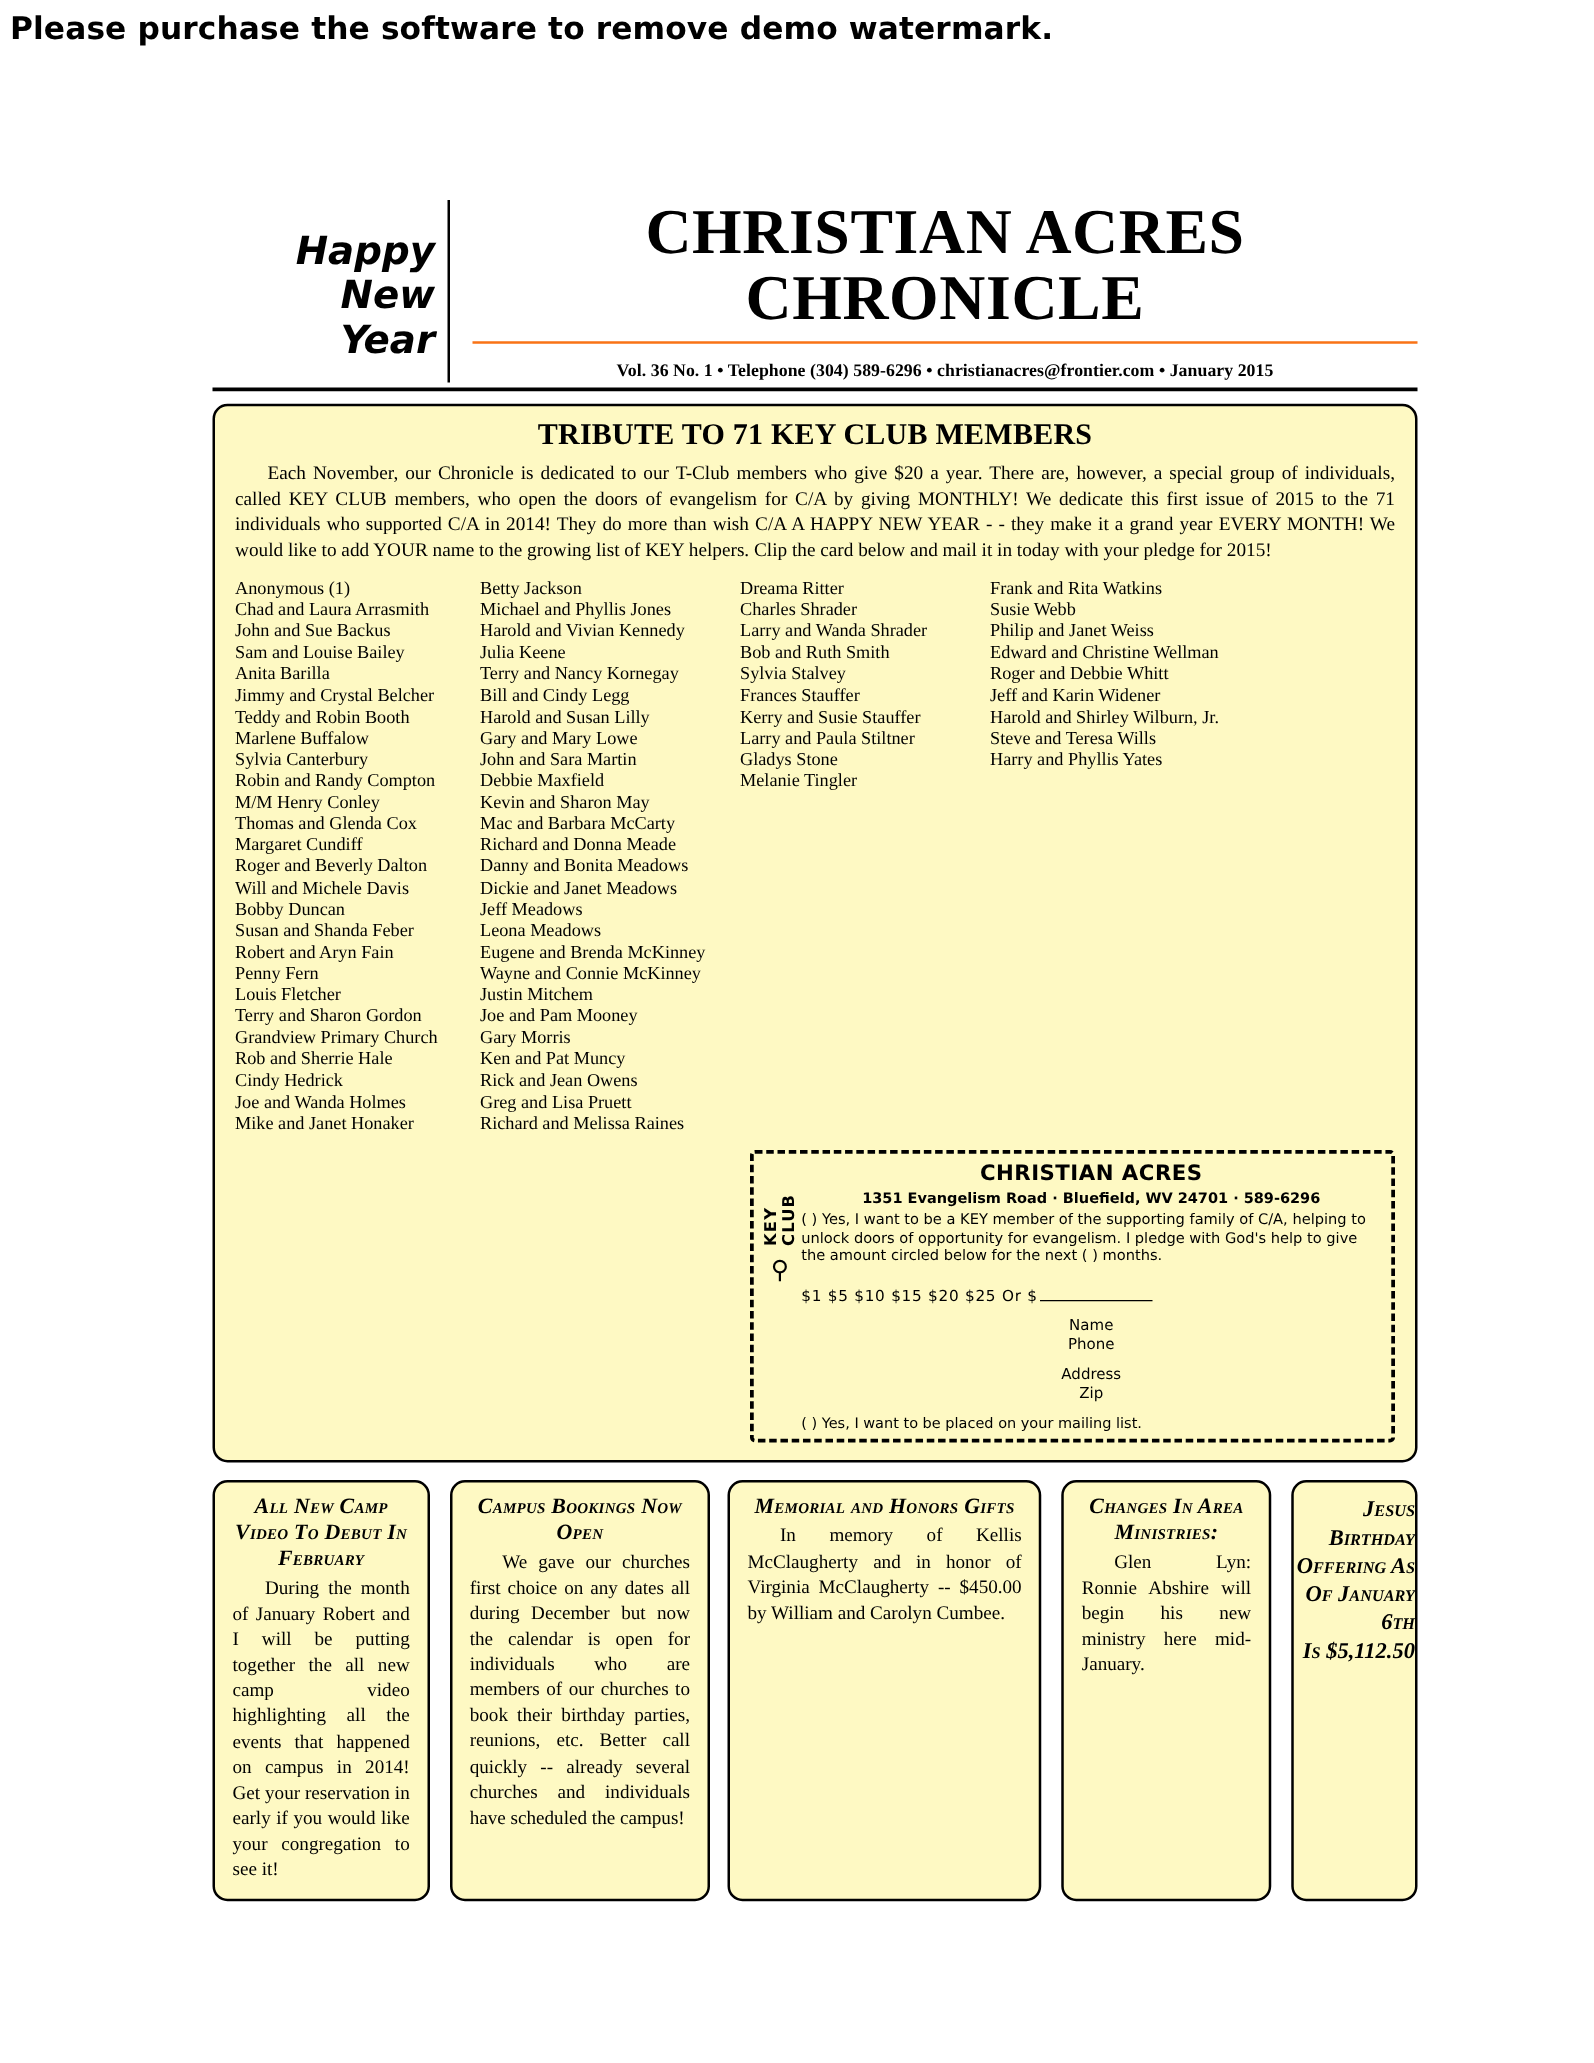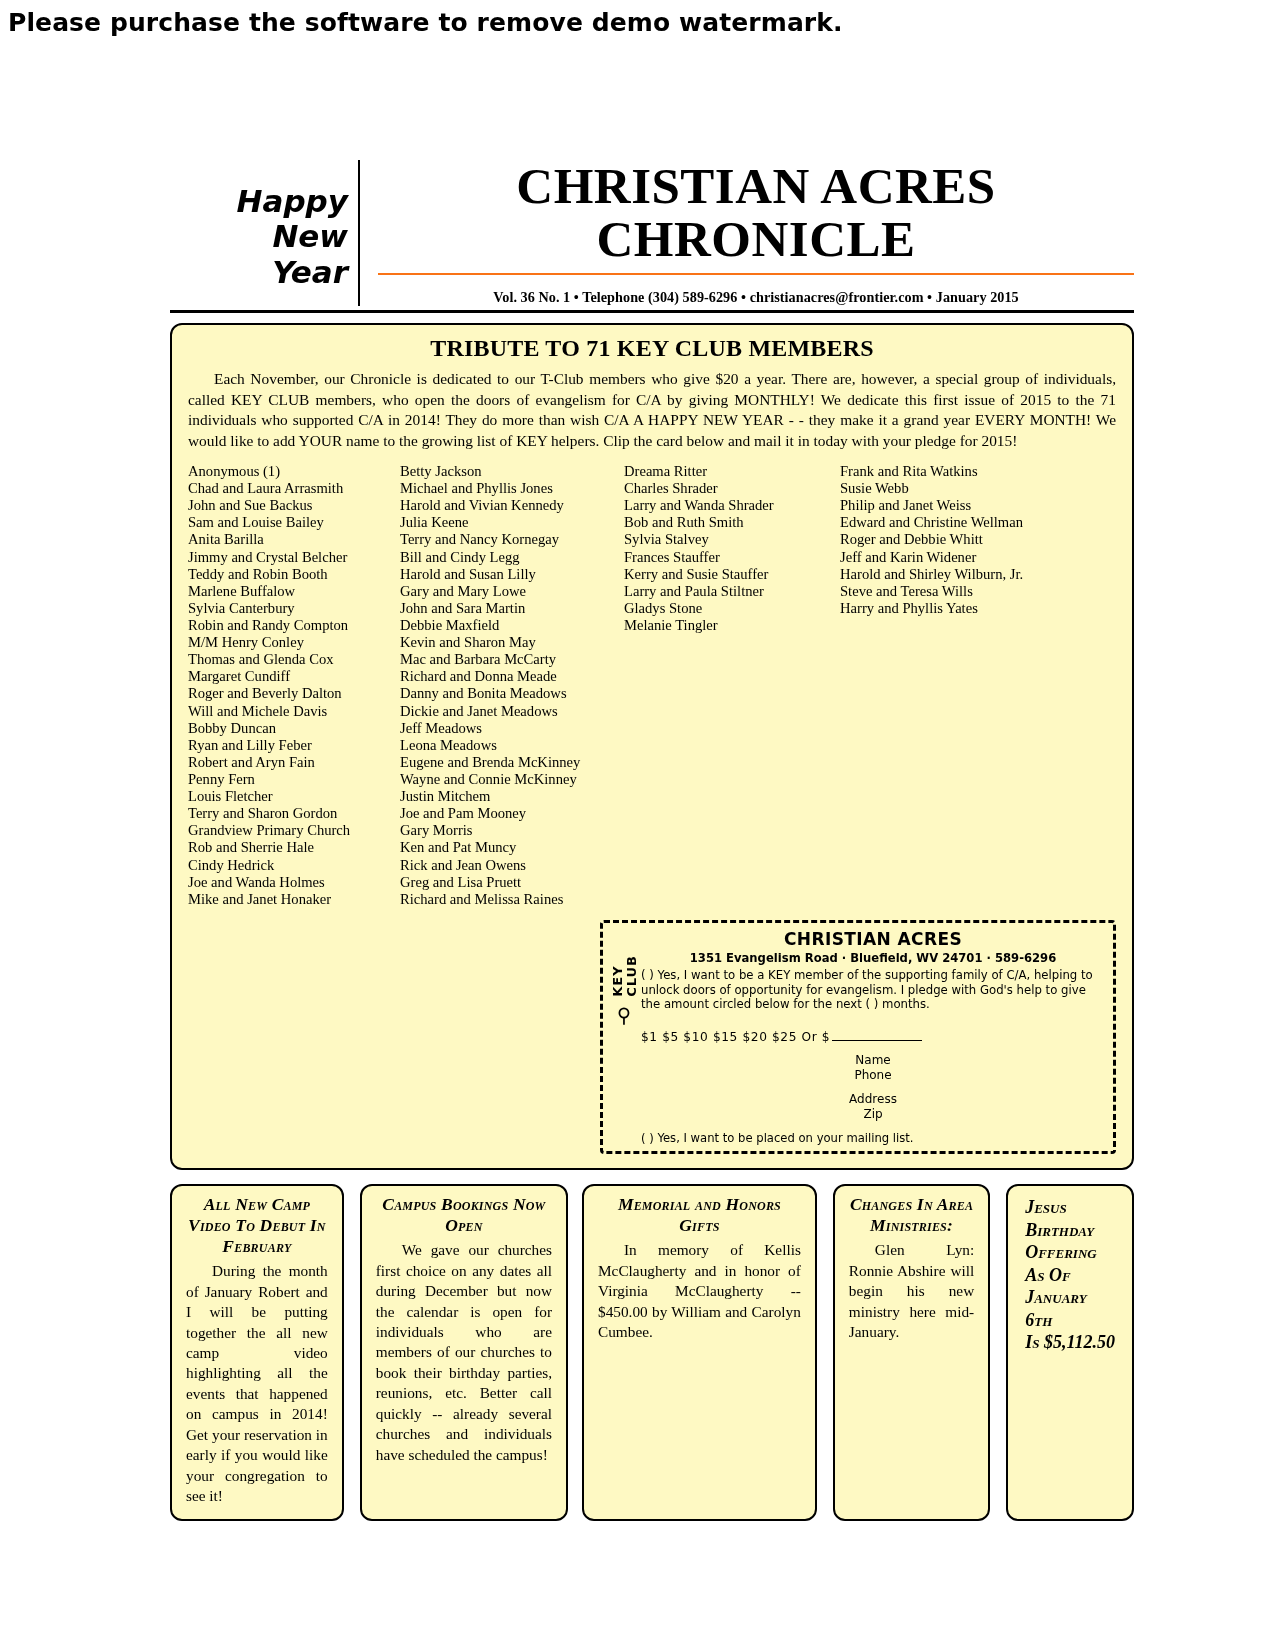--- a/index.html
+++ b/index.html
@@ -113,21 +113,21 @@
     font-size: 15.4px;
     line-height: 1.33;
     text-align: justify;
     text-indent: 26px;
   }
 
   
   .names-wrap {
     margin-top: 12px;
     display: flex;
-    gap: 16px;
+    gap: 0px;
     font-size: 14.6px;
     line-height: 1.173;
   }
   .names-col { }
   .names-col.c1 { width: 196px; }
   .names-col.c2 { width: 208px; }
   .names-col.c3 { width: 200px; }
   .names-col.c4 { width: 210px; }
   .name-line { white-space: nowrap; }
   .coupon-holder {
@@ -229,27 +229,27 @@
     letter-spacing: 0.2px;
     margin-bottom: 4px;
   }
   .art-body {
     font-size: 15.3px;
     line-height: 1.34;
     text-align: justify;
     text-indent: 26px;
   }
   .offering {
-    text-align: left;
+    text-align: right;
     font-weight: bold;
     font-style: italic;
     font-size: 18px;
     font-variant: small-caps;
     line-height: 1.25;
-    padding: 10px 17px;
+    padding: 10px 0;
   }
 </style>
 </head>
 <body>
 
 <div class="watermark">Please purchase the software to remove demo watermark.</div>
 
 <div class="page">
 
   <div class="masthead">
@@ -292,21 +292,21 @@
         <div class="name-line">Teddy and Robin Booth</div>
         <div class="name-line">Marlene Buffalow</div>
         <div class="name-line">Sylvia Canterbury</div>
         <div class="name-line">Robin and Randy Compton</div>
         <div class="name-line">M/M Henry Conley</div>
         <div class="name-line">Thomas and Glenda Cox</div>
         <div class="name-line">Margaret Cundiff</div>
         <div class="name-line">Roger and Beverly Dalton</div>
         <div class="name-line">Will and Michele Davis</div>
         <div class="name-line">Bobby Duncan</div>
-        <div class="name-line">Ryan and Lilly Feber</div>
+        <div class="name-line">Susan and Shanda Feber</div>
         <div class="name-line">Robert and Aryn Fain</div>
         <div class="name-line">Penny Fern</div>
         <div class="name-line">Louis Fletcher</div>
         <div class="name-line">Terry and Sharon Gordon</div>
         <div class="name-line">Grandview Primary Church</div>
         <div class="name-line">Rob and Sherrie Hale</div>
         <div class="name-line">Cindy Hedrick</div>
         <div class="name-line">Joe and Wanda Holmes</div>
         <div class="name-line">Mike and Janet Honaker</div>
       </div>

